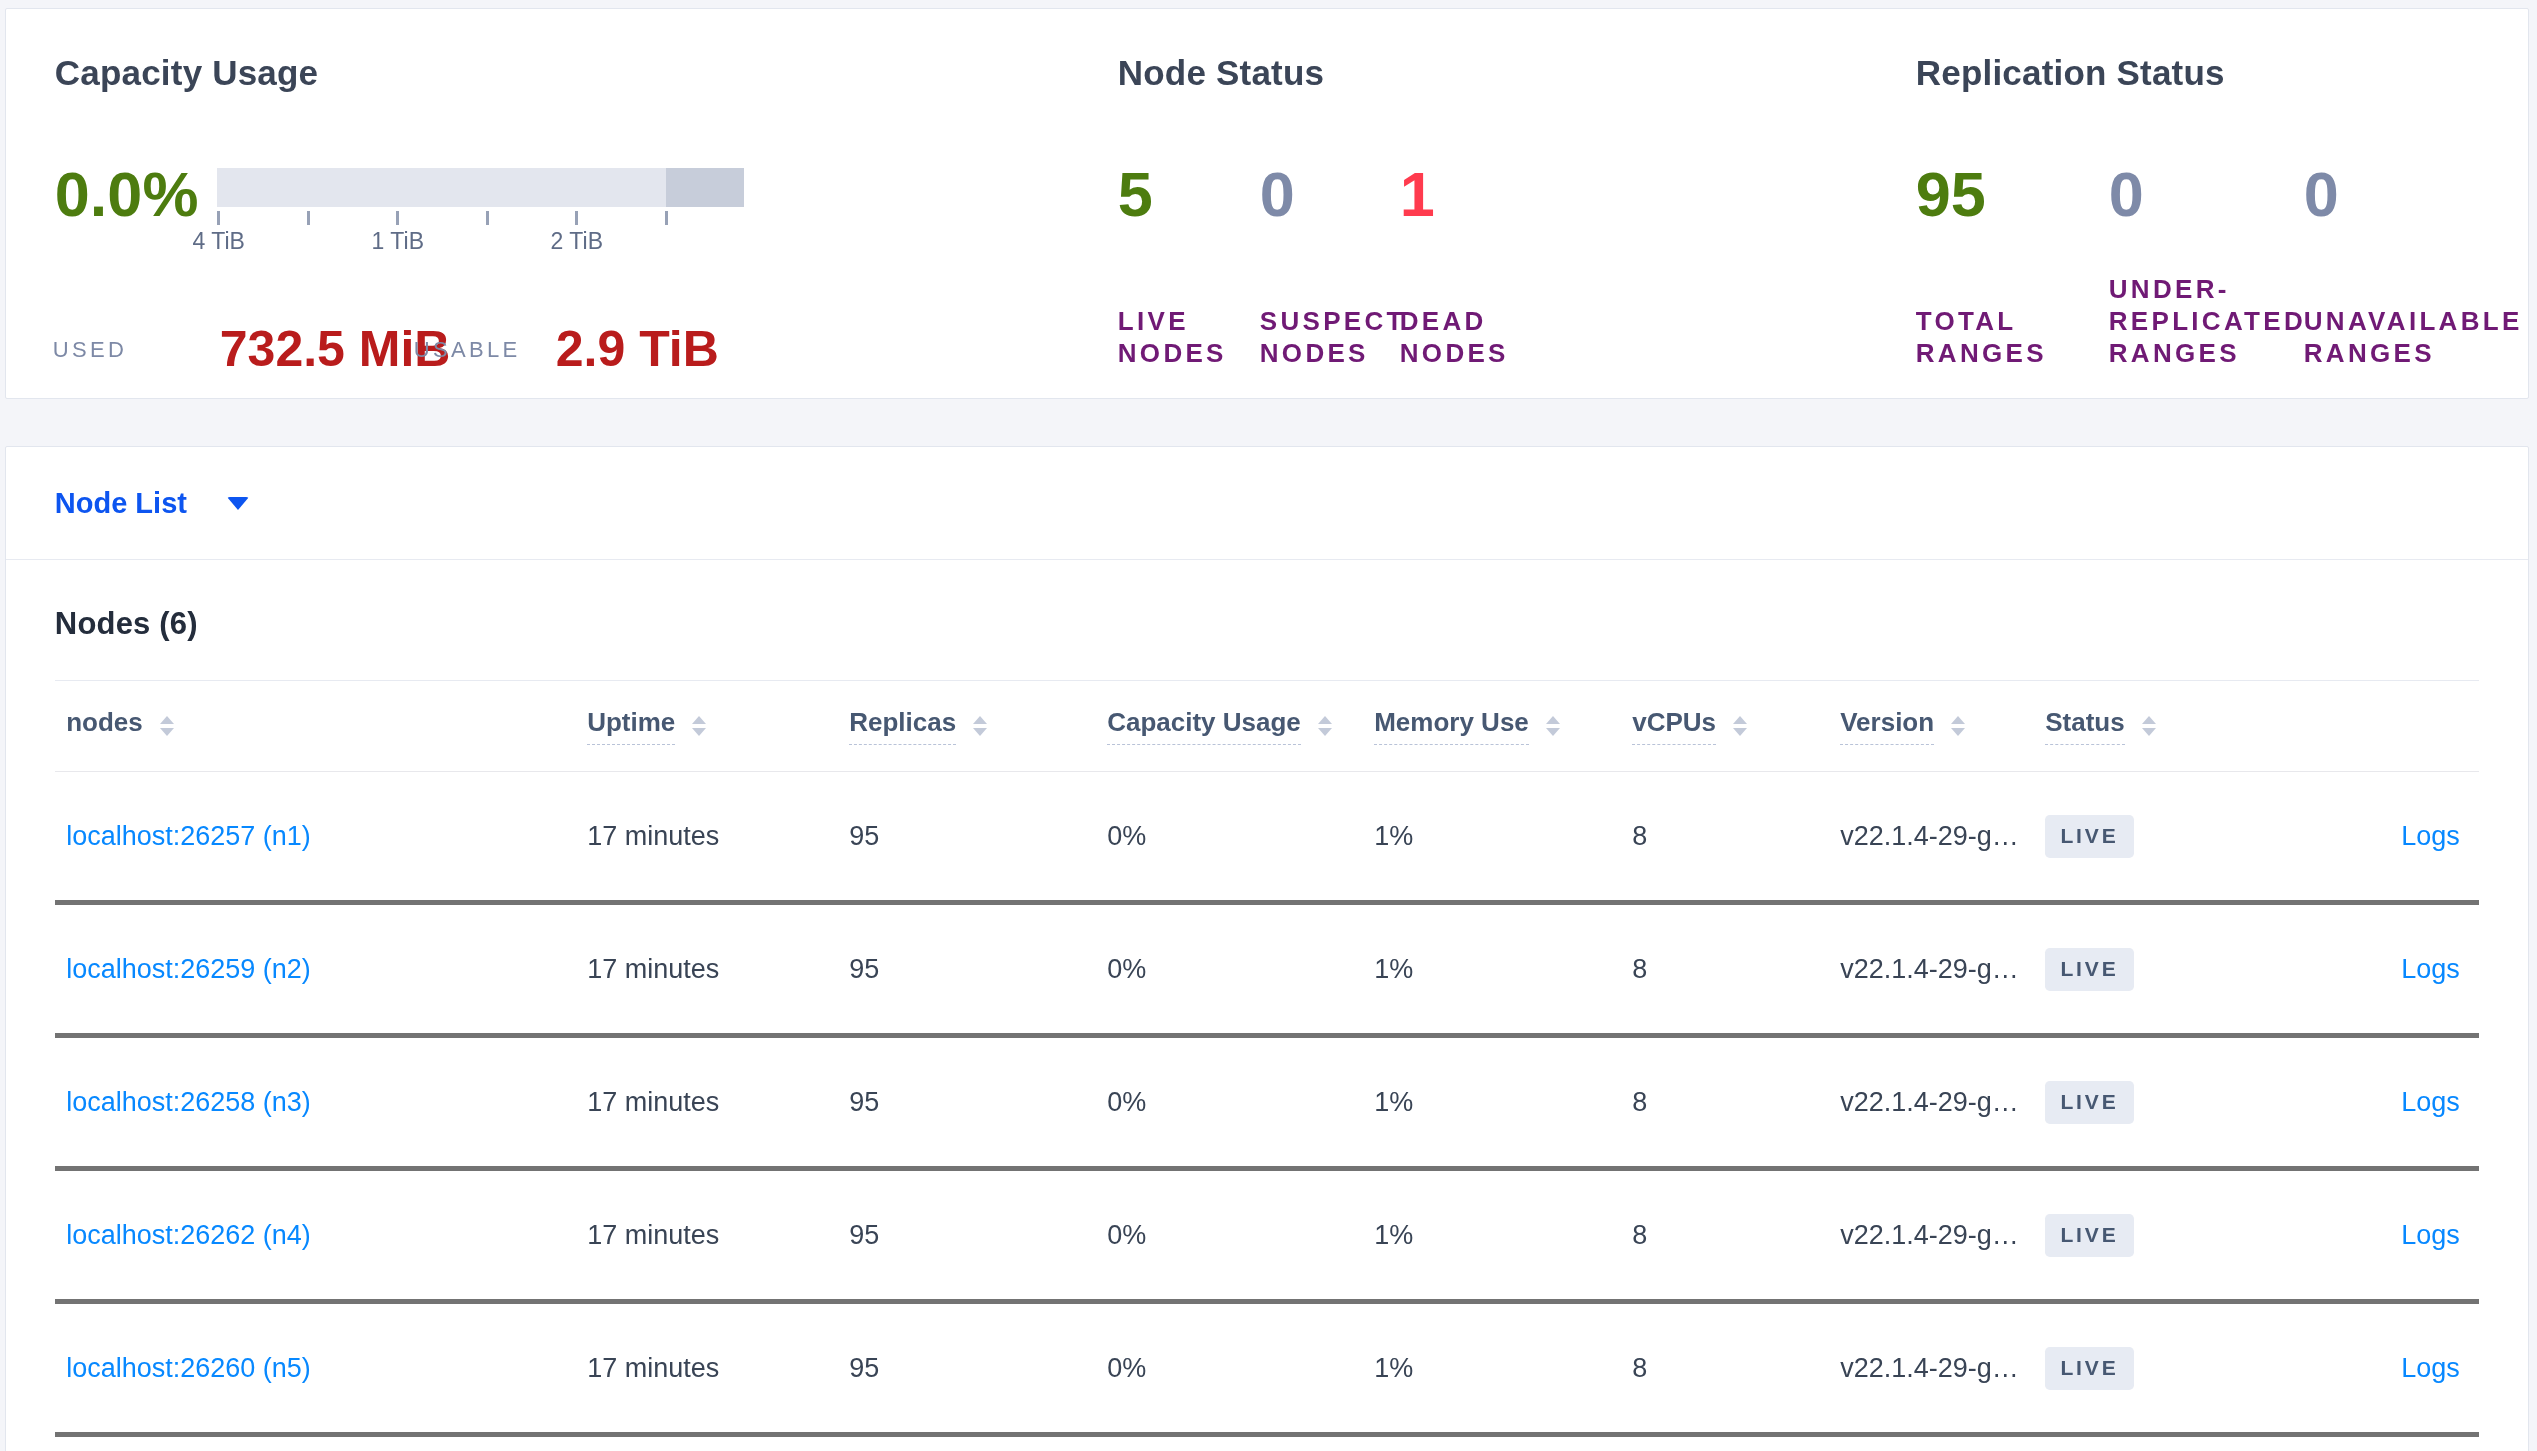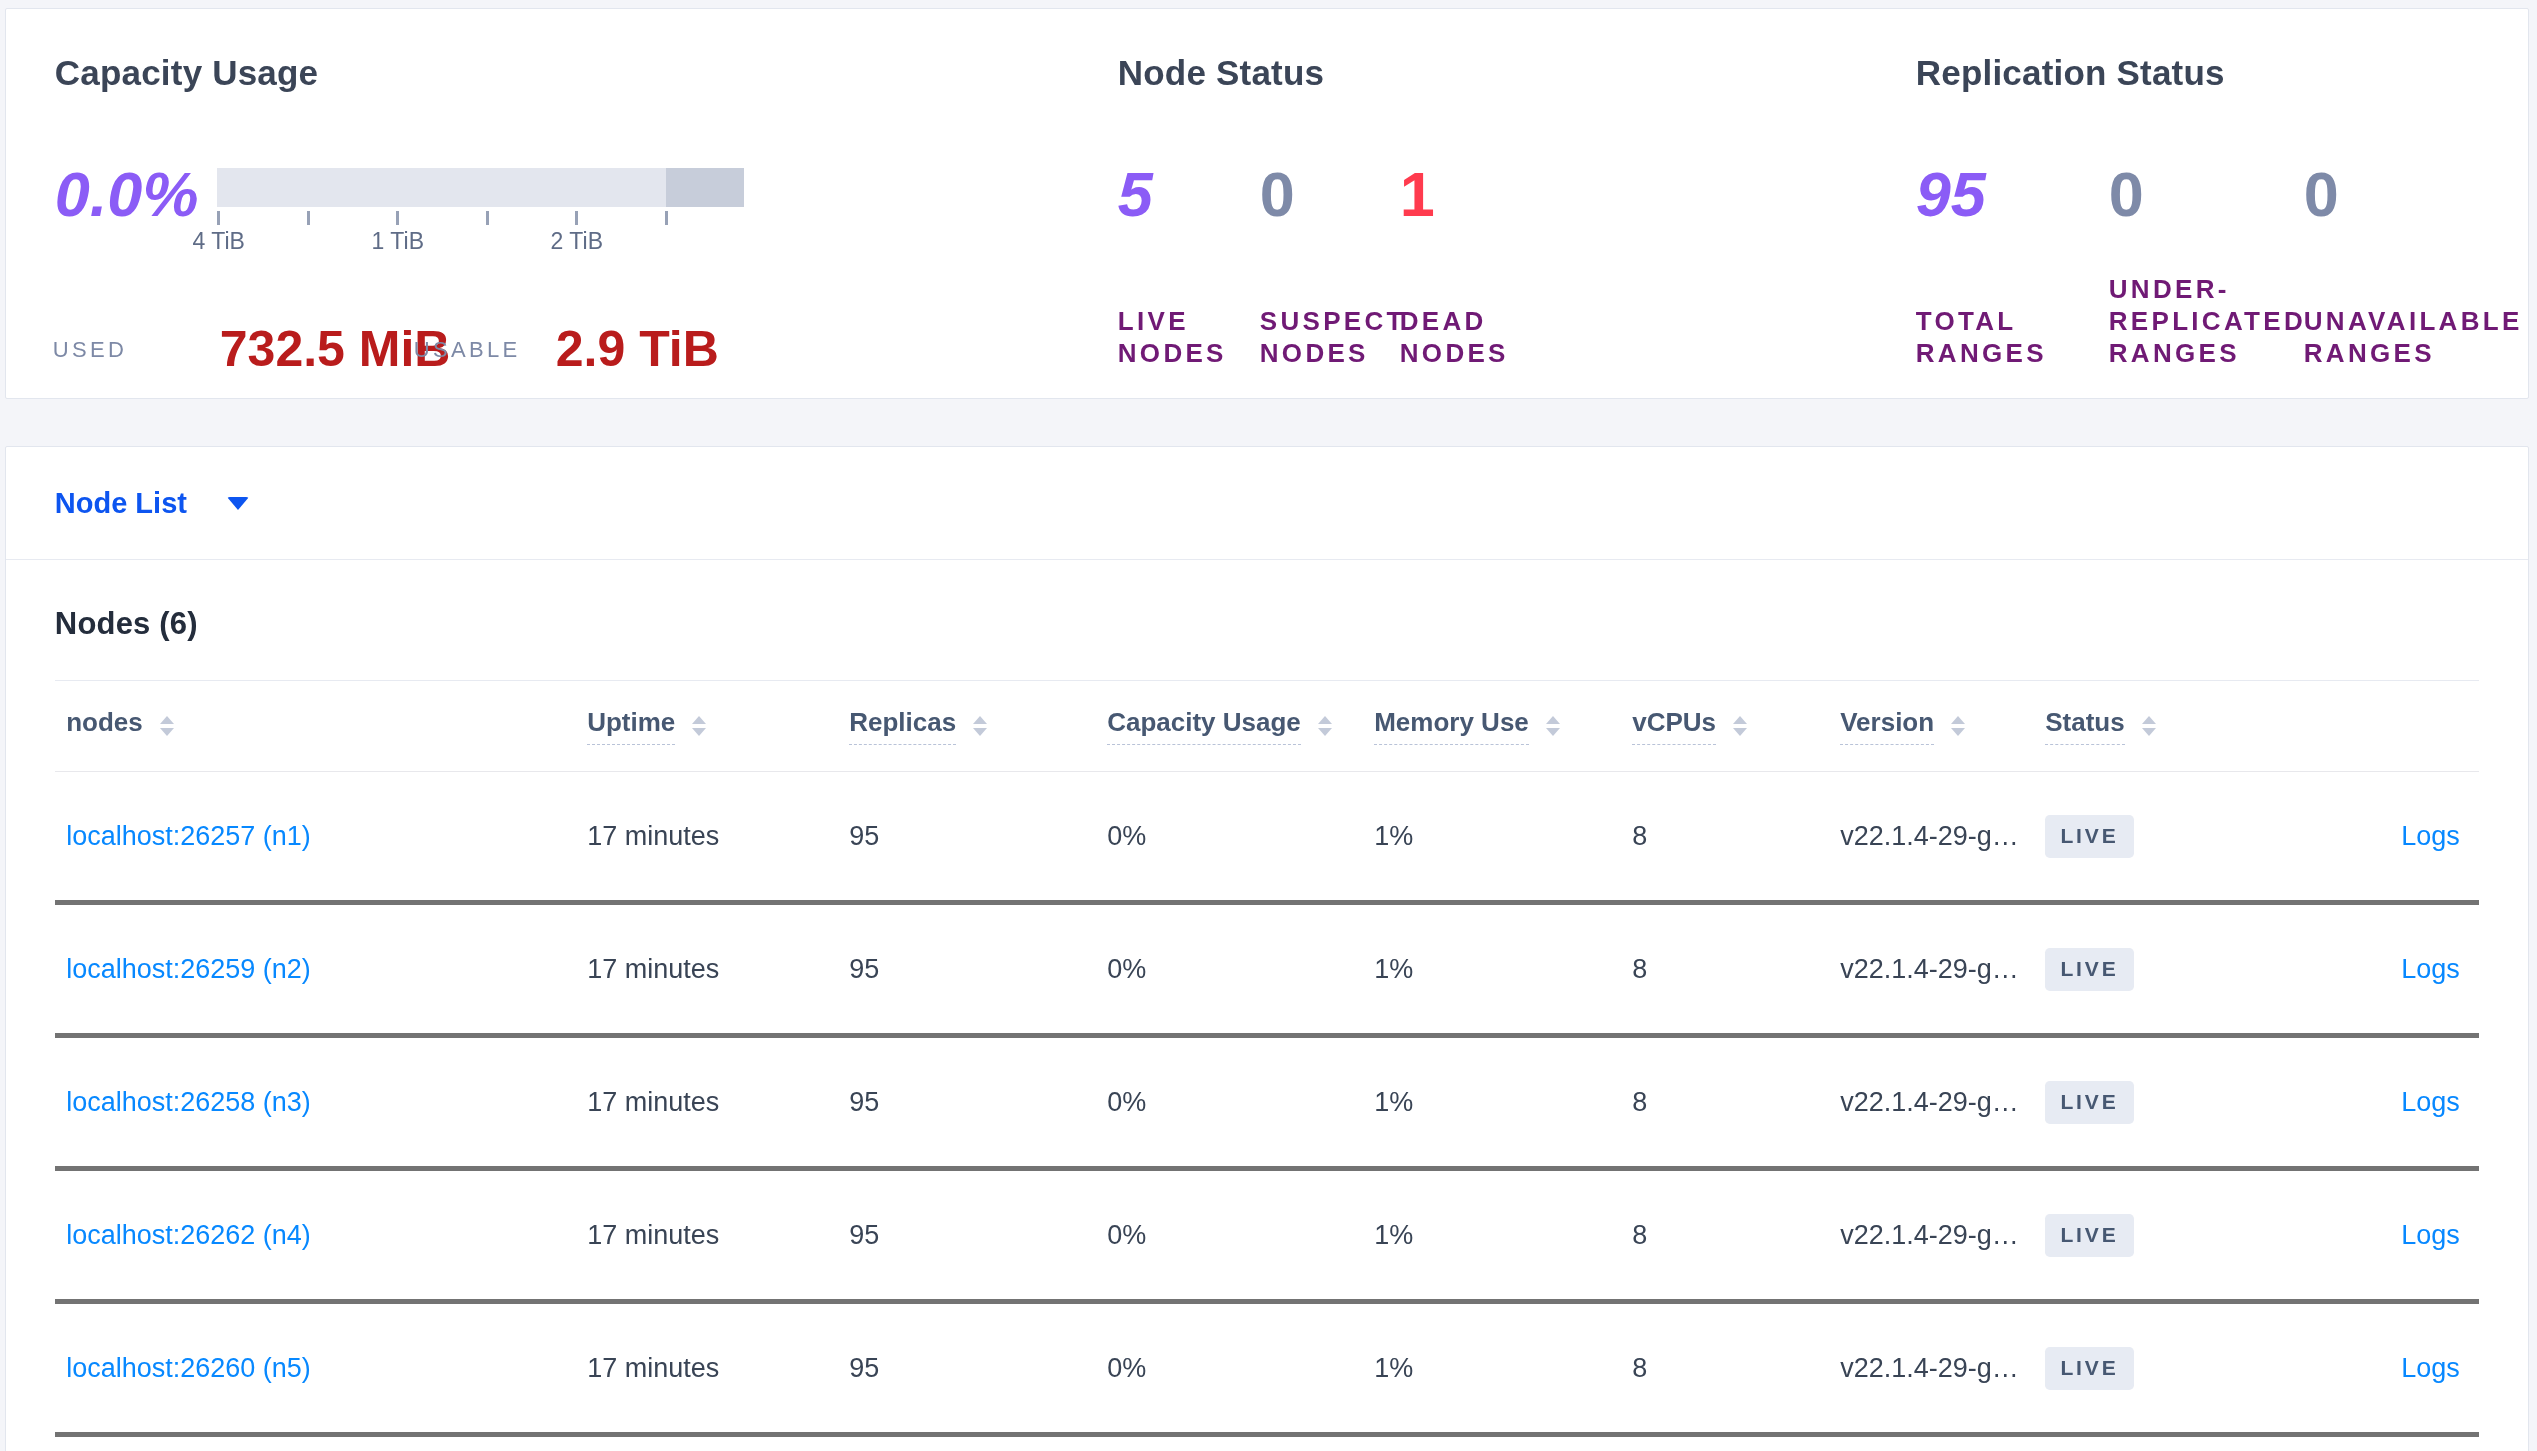--- a/index.html
+++ b/index.html
@@ -18,21 +18,21 @@
   .panel-main { top:446px; height:1012px; overflow:hidden; }
 
   
   .card-title {
     position:absolute; top:43px; font-size:35px; line-height:42px;
     font-weight:700; color:#3b4557; letter-spacing:0.2px;
   }
   .big-number {
     position:absolute; top:149px; font-size:63px; line-height:72px; font-weight:700;
   }
-  .metric-strong { color:#8b5cf6;font-style:italic; }
+  .metric-strong { color:#4d7c0f; }
   .metric-muted  { color:#7e8aa8; }
   .metric-danger { color:#ff3b4e; }
   .small-caps-label {
     position:absolute; bottom:29px; font-size:26px; line-height:32px;
     letter-spacing:3.3px; color:#701a75; font-weight:700;
   }
   
   .cap-bar-block { position:absolute; left:211px; top:159px; width:527px; height:114px; }
   .cap-bar { position:absolute; left:0; top:0; width:527px; height:39px; background:#e3e6ee; }
   .cap-bar-dark { position:absolute; right:0; top:0; width:78px; height:39px; background:#c7cdda; }

